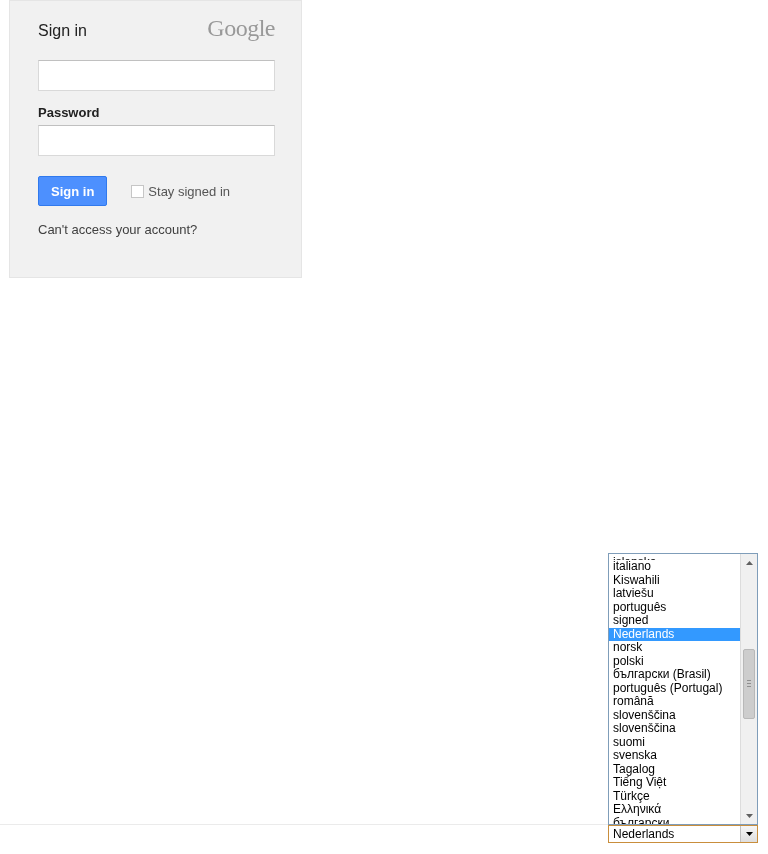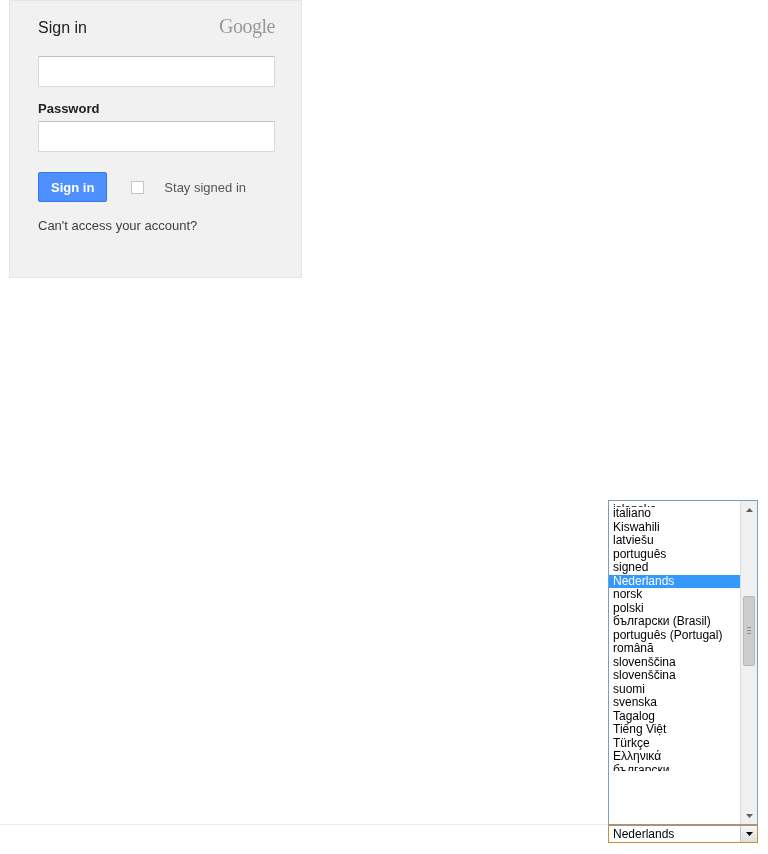--- a/index.html
+++ b/index.html
@@ -26,21 +26,21 @@
       justify-content: space-between;
       align-items: baseline;
       margin-bottom: 18px;
     }
     .signin-title {
       font-size: 16px;
       color: #222;
     }
     .google-logo {
       font-family: "Times New Roman", serif;
-      font-size: 20px;
+      font-size: 24px;
       color: #999;
       letter-spacing: -0.5px;
     }
     .field-label {
       font-size: 13px;
       font-weight: bold;
       color: #222;
       display: block;
       margin-bottom: 5px;
     }
@@ -68,21 +68,21 @@
       font-size: 13px;
       font-weight: bold;
       height: 30px;
       padding: 0 12px;
       cursor: pointer;
       border-radius: 2px;
     }
     .stay-wrap {
       display: flex;
       align-items: center;
-      gap: 20px;
+      gap: 4px;
     }
     .stay-checkbox {
       width: 13px;
       height: 13px;
       border: 1px solid #c6c6c6;
       background: #fff;
       display: inline-block;
     }
     .stay-label {
       font-size: 13px;
@@ -94,21 +94,21 @@
       text-decoration: none;
       cursor: pointer;
     }
 
     
     .lang-popup {
       position: absolute;
       right: 10px;
       bottom: 29px;
       width: 150px;
-      height: 325px;
+      height: 272px;
       border: 1px solid #7f9db9;
       background: #fff;
       font-size: 12px;
       color: #000;
       display: flex;
     }
     .lang-list {
       flex: 1;
       overflow: hidden;
       list-style: none;

